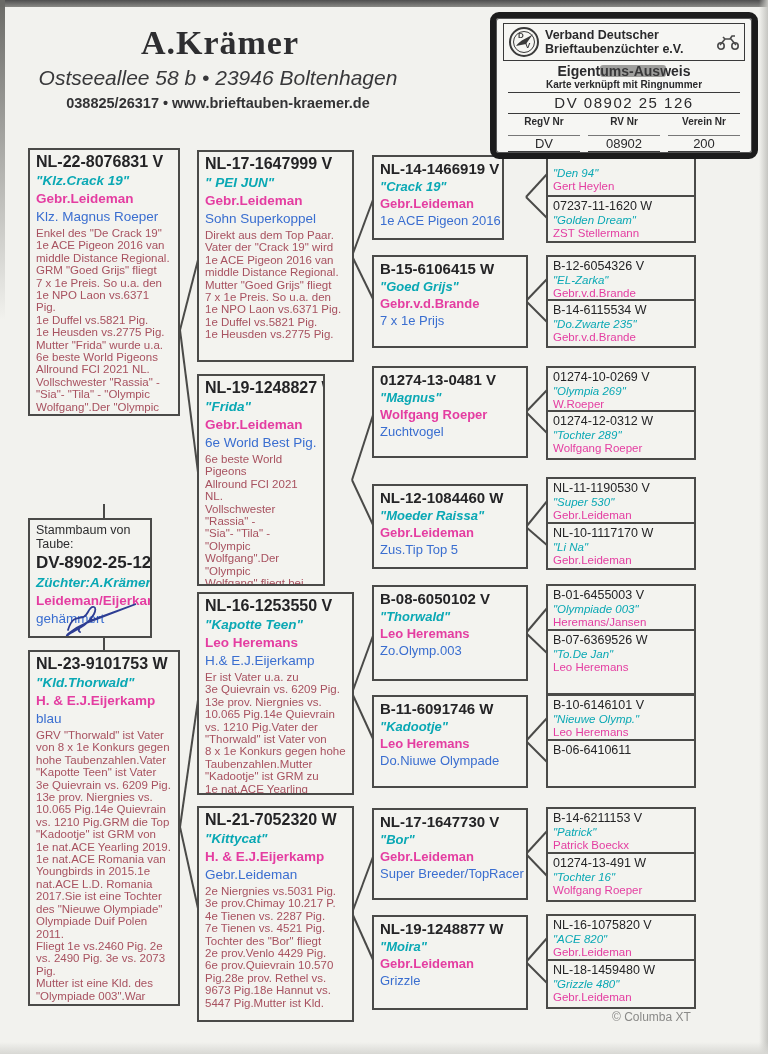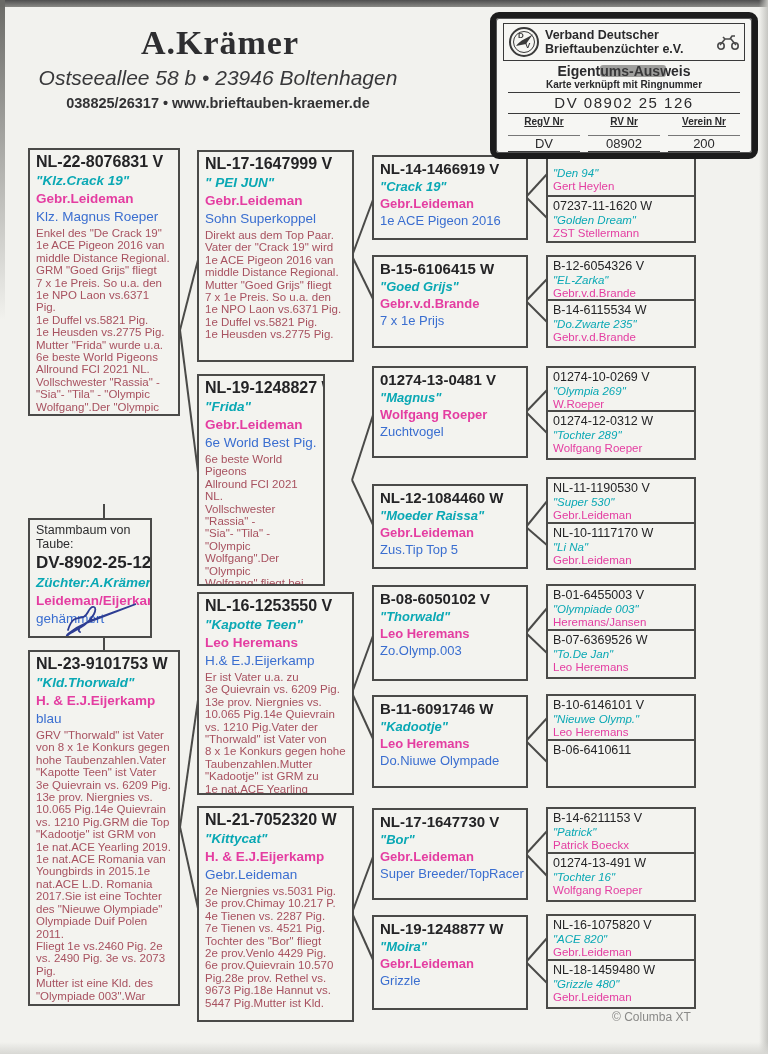--- a/index.html
+++ b/index.html
@@ -50,21 +50,21 @@
     background:#f6f6f3;border:6px solid #1c1c1c;border-radius:9px;
     box-shadow:0 0 0 1px #555 inset;}
   .stamp-org{margin:5px 7px 2px 7px;border:1.5px solid #3a3a3a;display:flex;align-items:center;
     padding:2px 4px;gap:5px;}
   .stamp-org-text{font-weight:bold;font-size:12.5px;line-height:1.15;color:#2a2a2c;flex:1;}
   .stamp-title{text-align:center;font-weight:bold;font-size:14px;color:#2a2a2c;position:relative;margin-top:1px;}
   .smudge{position:absolute;left:104px;top:2px;width:66px;height:12px;background:rgba(70,70,70,.5);border-radius:3px;}
   .stamp-sub{text-align:center;font-weight:bold;font-size:10px;color:#2a2a2c;margin-top:0px;}
   .stamp-line{border-top:1.5px solid #3a3a3a;margin:2px 12px 0 12px;}
   .stamp-ring{text-align:center;font-size:15px;letter-spacing:1.5px;color:#2a2a2c;margin-top:1px;}
-  .stamp-cols{display:flex;justify-content:space-between;margin:2px 12px 0 12px;text-decoration:underline;}
+  .stamp-cols{display:flex;justify-content:space-between;margin:2px 12px 0 12px;}
   .stamp-cols .c{width:72px;text-align:center;font-weight:bold;font-size:10px;color:#2a2a2c;}
   .stamp-vals{display:flex;justify-content:space-between;margin:8px 12px 0 12px;}
   .stamp-vals .v{width:72px;text-align:center;font-size:13px;color:#2a2a2c;border-bottom:1.5px solid #3a3a3a;border-top:1px solid #777;}
 
   .copyright{position:absolute;left:612px;top:1010px;font-size:12px;color:#8a8a88;}
   .sig{position:absolute;left:28px;top:70px;}
 </style>
 </head>
 <body>
 
@@ -273,21 +273,21 @@
 4e Tienen    vs. 2287 Pig.
 7e Tienen    vs. 4521 Pig.
 Tochter des "Bor" fliegt
 2e prov.Venlo  4429  Pig.
 6e prov.Quievrain 10.570
 Pig.28e prov. Rethel vs.
 9673 Pig.18e Hannut vs.
 5447 Pig.Mutter ist Kld.</div>
 </div>
 
-<div class="box g3" style="left:372px;top:155px;width:156px;height:85px">
+<div class="box g3" style="left:372px;top:155px;width:132px;height:85px">
   <div class="ring">NL-14-1466919 V</div>
   <div class="pname">"Crack 19"</div>
   <div class="breeder">Gebr.Leideman</div>
   <div class="info">1e ACE Pigeon 2016</div>
 </div>
 <div class="box g3" style="left:372px;top:255px;width:156px;height:93px">
   <div class="ring">B-15-6106415 W</div>
   <div class="pname">"Goed Grijs"</div>
   <div class="breeder">Gebr.v.d.Brande</div>
   <div class="info">7 x 1e Prijs</div>
@@ -367,21 +367,21 @@
 <div class="box g4" style="left:546px;top:522px;width:150px;height:48px">
   <div class="ring">NL-10-1117170 W</div>
   <div class="pname">"Li Na"</div>
   <div class="breeder">Gebr.Leideman</div>
 </div>
 <div class="box g4" style="left:546px;top:584px;width:150px;height:47px">
   <div class="ring">B-01-6455003 V</div>
   <div class="pname">"Olympiade 003"</div>
   <div class="breeder">Heremans/Jansen</div>
 </div>
-<div class="box g4" style="left:546px;top:629px;width:150px;height:50px">
+<div class="box g4" style="left:546px;top:629px;width:150px;height:66px">
   <div class="ring">B-07-6369526 W</div>
   <div class="pname">"To.De Jan"</div>
   <div class="breeder">Leo Heremans</div>
 </div>
 <div class="box g4" style="left:546px;top:694px;width:150px;height:47px">
   <div class="ring">B-10-6146101 V</div>
   <div class="pname">"Nieuwe Olymp."</div>
   <div class="breeder">Leo Heremans</div>
 </div>
 <div class="box g4" style="left:546px;top:739px;width:150px;height:49px">

